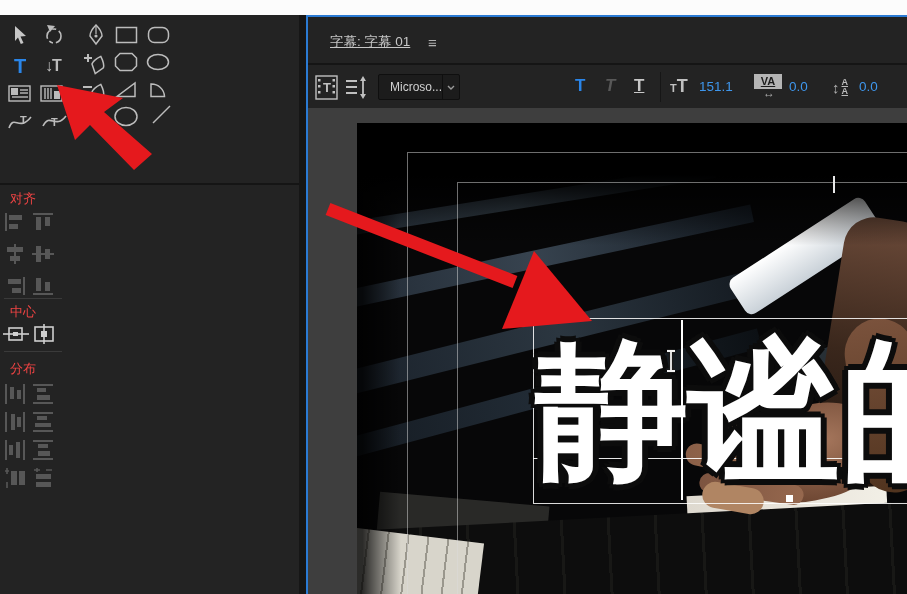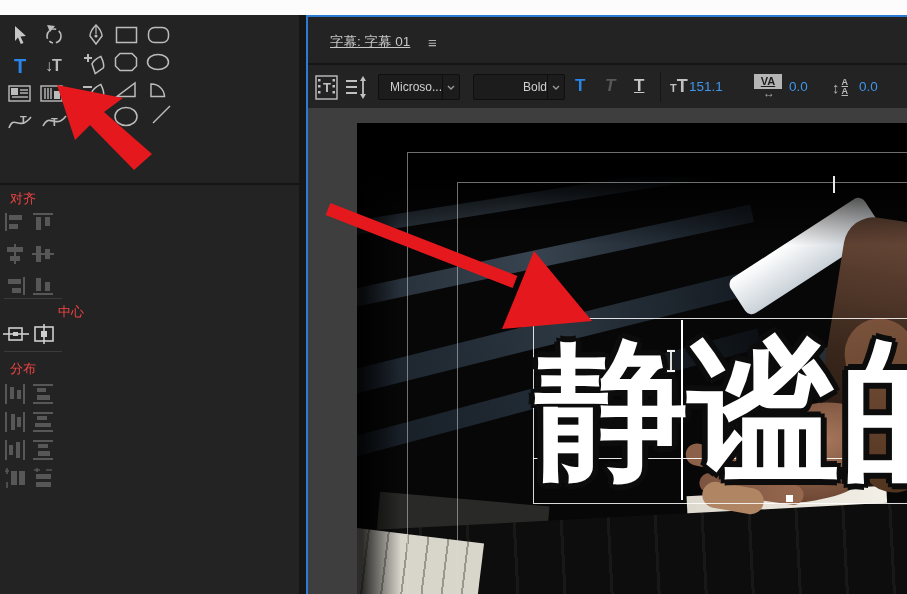--- a/index.html
+++ b/index.html
@@ -207,21 +207,21 @@
     </div>
   <div class="abs tool" style="left:32px;top:276px;">
     <svg width="22" height="20">
         <line x1="1" y1="18" x2="21" y2="18" stroke="#575757" stroke-width="2"></line>
         <rect x="4" y="2" width="5" height="13" fill="#575757"></rect>
         <rect x="13" y="6" width="5" height="9" fill="#575757"></rect>
       </svg>
     </div>
   <div class="abs sec-line" style="left:4px;top:298px;"></div>
 
-  <div class="abs sec-label" style="left:10px;top:303px;margin-left:48px;">中心</div>
+  <div class="abs sec-label" style="left:10px;top:303px;">中心</div>
   <div class="abs tool" style="left:3px;top:324px;">
     <svg width="26" height="20">
         <line x1="0" y1="10" x2="26" y2="10" stroke="#cfcfcf" stroke-width="1.6"></line>
         <rect x="6" y="4" width="13" height="12" fill="none" stroke="#cfcfcf" stroke-width="1.6"></rect>
         <rect x="10" y="8" width="5" height="4" fill="#cfcfcf"></rect>
       </svg>
     </div>
   <div class="abs tool" style="left:31px;top:324px;">
     <svg width="26" height="20">
         <line x1="13" y1="0" x2="13" y2="20" stroke="#cfcfcf" stroke-width="1.6"></line>
@@ -327,36 +327,28 @@
         </svg>
     </div>
     <div class="abs dd" style="left:70px;top:9px;width:82px;height:26px;">
       <span class="val">Microso...</span>
       <span class="chev">
           <svg width="8" height="5">
             <polyline points="1,1 4,4 7,1" fill="none" stroke="#9a9a9a" stroke-width="1.4"></polyline>
           </svg>
         </span>
     </div>
-    <div class="abs dd" style="left:165px;top:9px;width:92px;height:26px;">
-      <span class="val">Bold</span>
-      <span class="chev">
-          <svg width="8" height="5">
-            <polyline points="1,1 4,4 7,1" fill="none" stroke="#9a9a9a" stroke-width="1.4"></polyline>
-          </svg>
-        </span>
-    </div>
     <div class="abs fmt-t" style="left:267px;top:12px;color:#2a85e8;">T</div>
     <div class="abs fmt-t" style="left:297px;top:12px;color:#585858;font-style:italic;">T</div>
     <div class="abs fmt-t" style="left:326px;top:12px;color:#c8c8c8;text-decoration:underline;">T</div>
     <div class="abs" style="left:352px;top:7px;width:1px;height:30px;background:#161616;"></div>
     <div class="abs icn" style="left:362px;top:11px;">
       <span style="font-size:11px;font-weight:bold;">T</span><span style="font-size:18px;font-weight:bold;">T</span>
     </div>
-    <div class="abs hot" style="left:381px;top:14px;">151.1</div>
+    <div class="abs hot" style="left:391px;top:14px;">151.1</div>
     <div class="abs" style="left:446px;top:9px;width:30px;height:26px;">
       <div style="width:28px;height:15px;background:#b5b5b5;color:#1b1b1b;font-size:11px;font-weight:bold;text-align:center;line-height:15px;text-decoration:underline;">VA</div>
       <div style="color:#ababab;font-size:12px;line-height:9px;text-align:center;">↔</div>
     </div>
     <div class="abs hot" style="left:481px;top:14px;">0.0</div>
     <div class="abs" style="left:524px;top:8px;width:26px;height:28px;display:flex;align-items:center;">
       <span style="color:#ababab;font-size:15px;">↕</span>
       <span style="display:inline-flex;flex-direction:column;color:#bbbbbb;font-size:9px;font-weight:bold;line-height:9px;margin-left:2px;">
         <span style="text-decoration:underline;">A</span>
         <span style="text-decoration:underline;">A</span>

